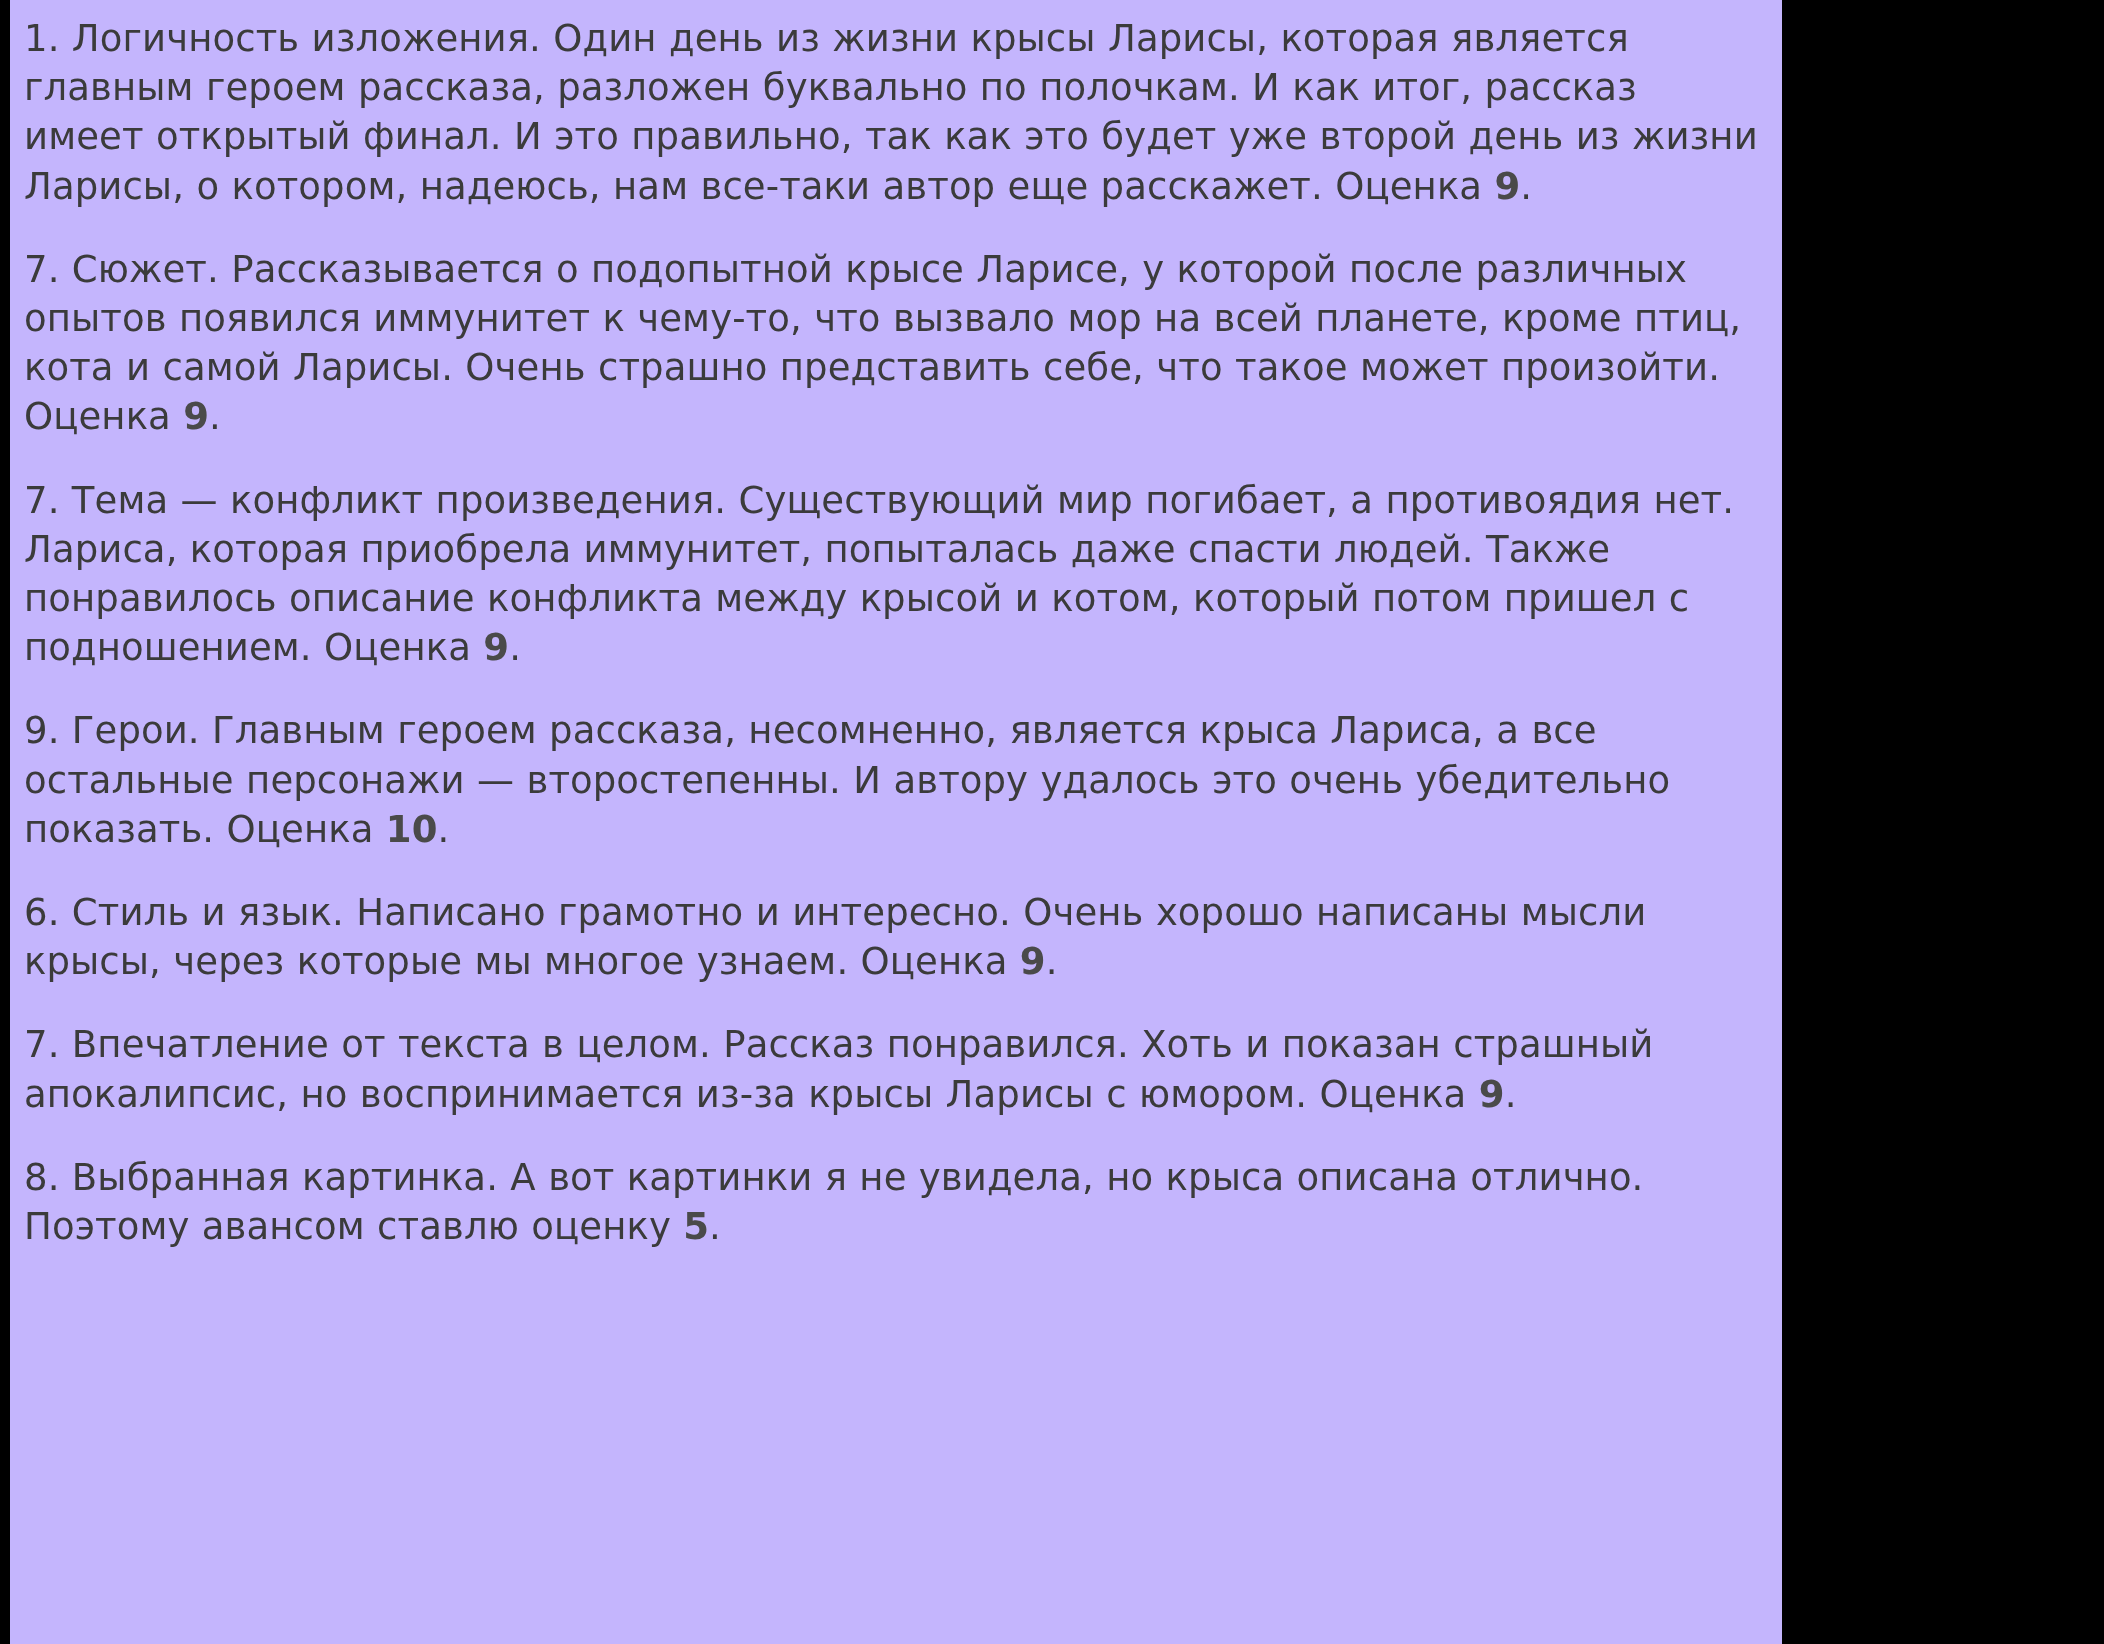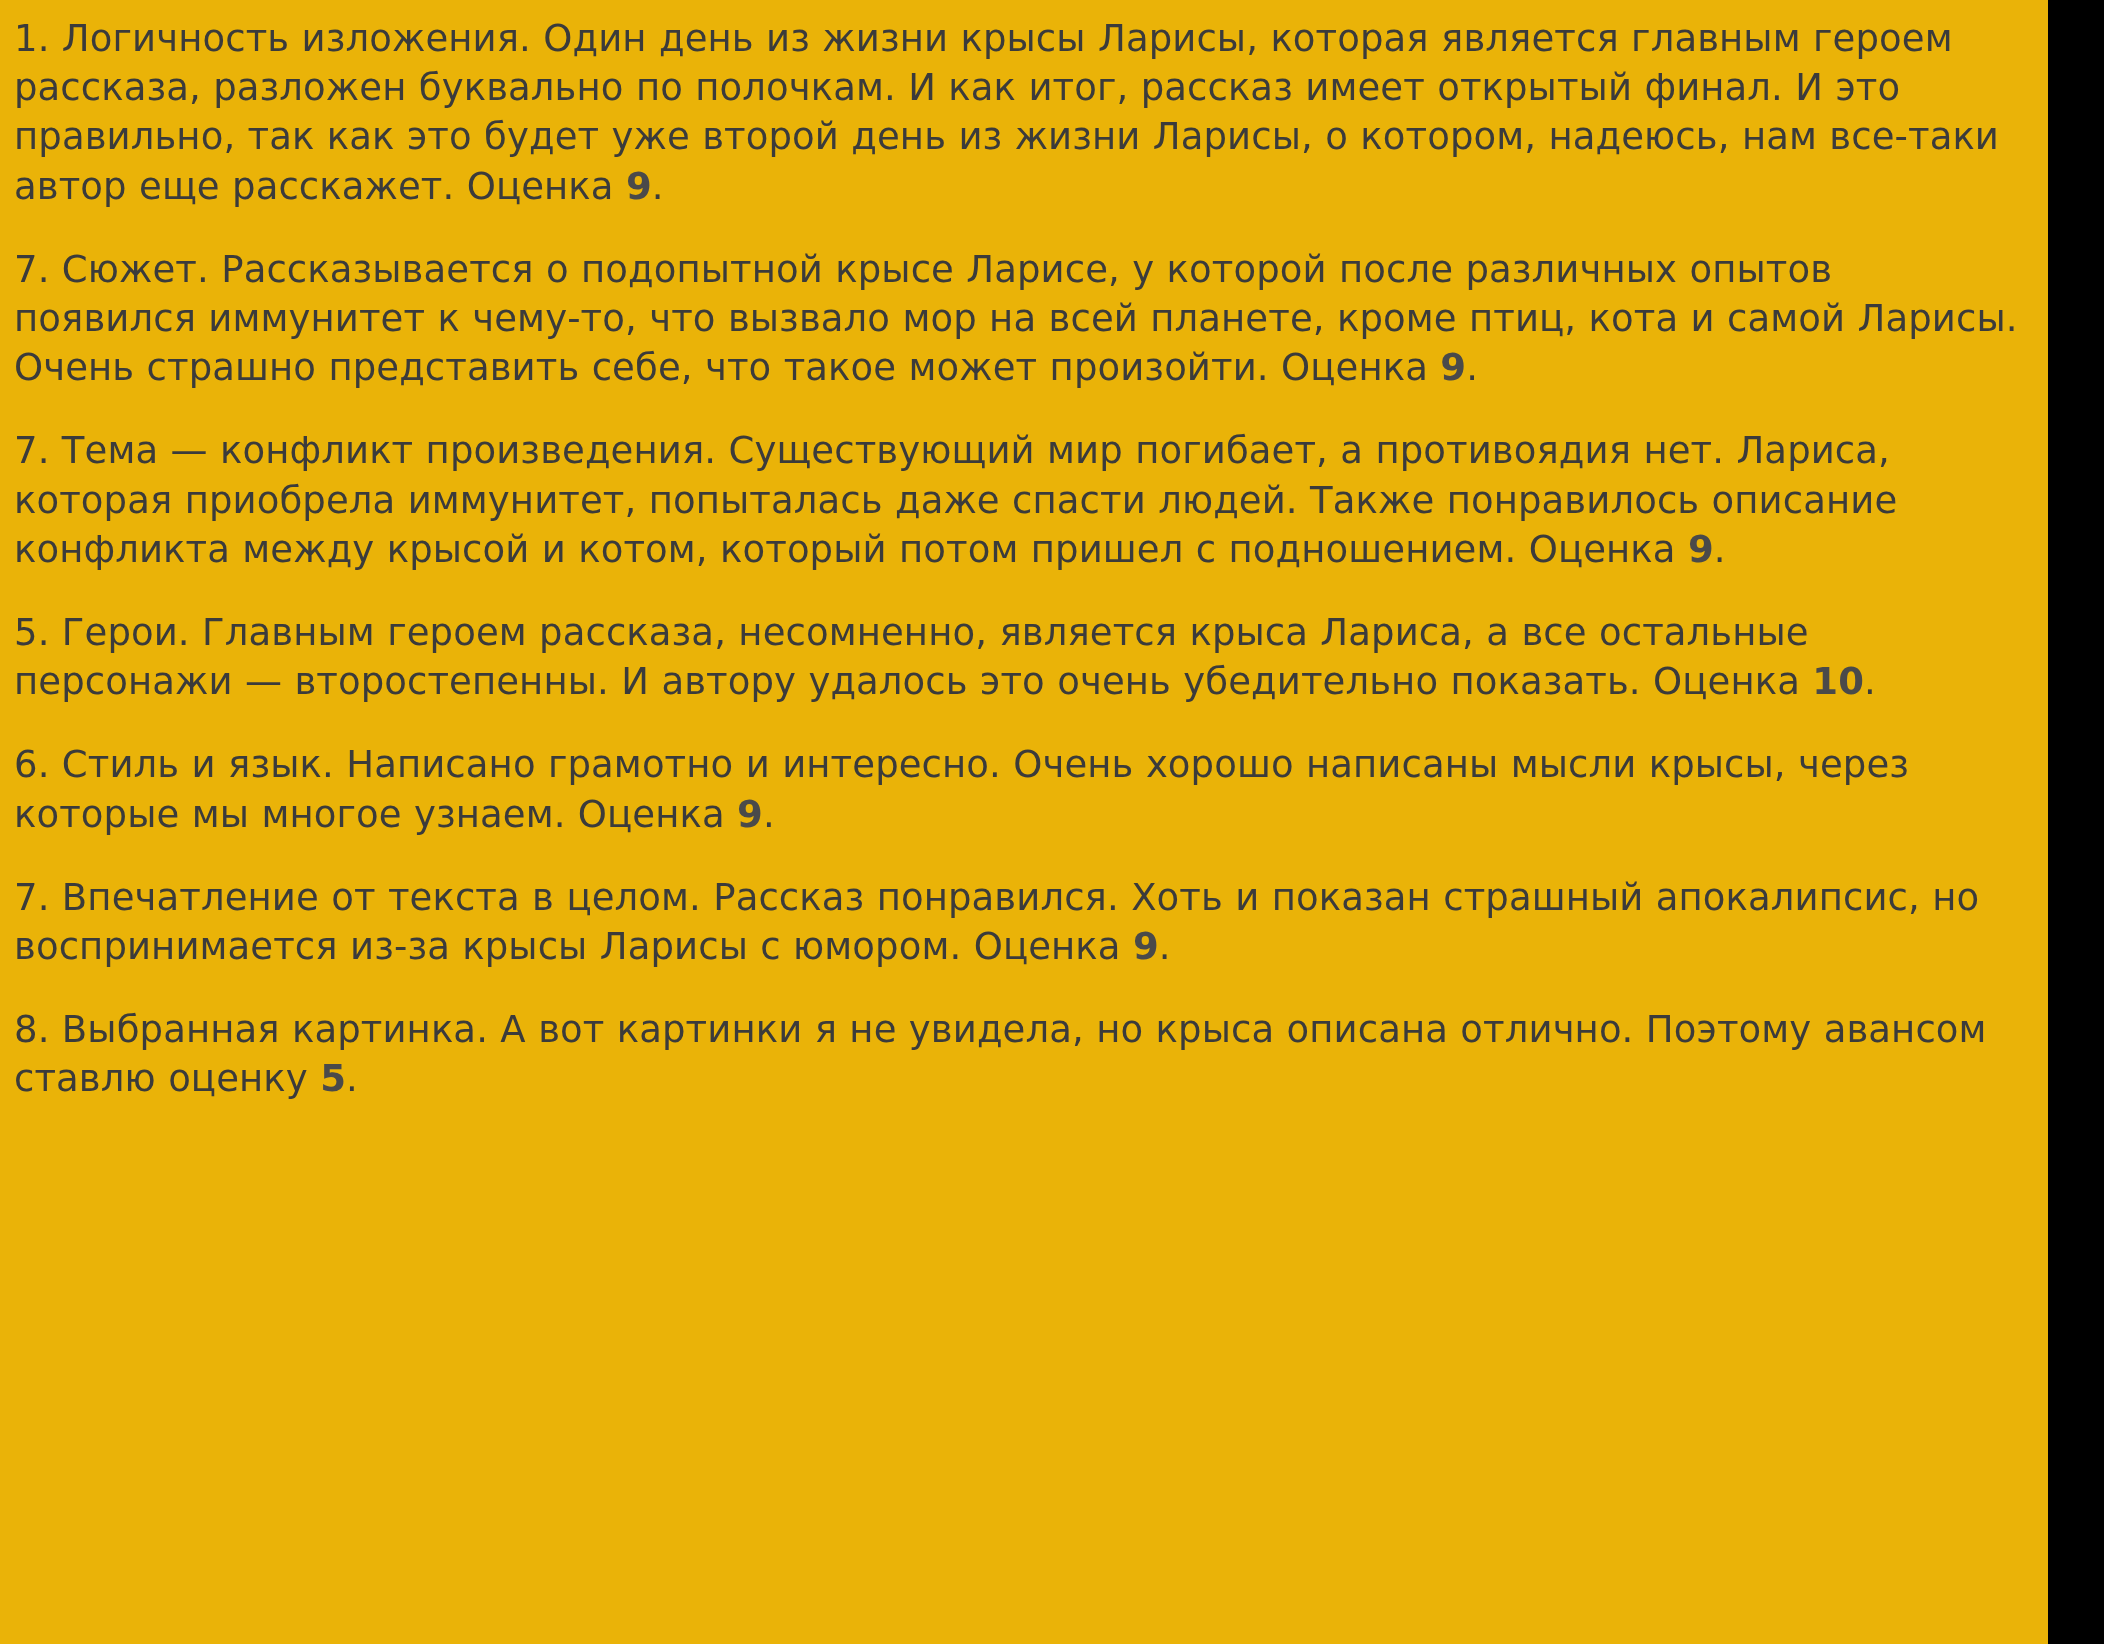--- a/index.html
+++ b/index.html
@@ -6,25 +6,26 @@
     margin: 0;
     padding: 0;
     background: #000000;
     width: 2104px;
   }
   body {
     font-family: "DejaVu Sans", sans-serif;
     color: #3a3a3a;
   }
   .page {
-    width: 2048px;
+    width: 1772px;
     min-height: 1644px;
-    background: #eab308;
+    background: #c4b5fd;
     padding: 14px 22px 0 14px;
     box-sizing: border-box;
+    margin-left: 10px;
   }
   .review-list {
     margin: 0;
     padding: 0;
     list-style: none;
   }
   .review-item {
     font-size: 37px;
     line-height: 1.33;
     color: #3b3b3b;
@@ -47,21 +48,21 @@
 <div class="page">
   <ul class="review-list">
 
     <li class="review-item"><span>1. Логичность изложения. Один день из жизни крысы Ларисы, которая является главным героем рассказа, разложен буквально по полочкам. И как итог, рассказ имеет открытый финал. И это правильно, так как это будет уже второй день из жизни Ларисы, о котором, надеюсь, нам все-таки автор еще расскажет. Оценка </span><span class="score">9</span><span>.</span></li>
 
     <li class="review-item"><span>7. Сюжет. Рассказывается о подопытной крысе Ларисе, у которой после различных опытов появился иммунитет к чему-то, что вызвало мор на всей планете, кроме птиц, кота и самой Ларисы. Очень страшно представить себе, что такое может произойти. Оценка </span><span class="score">9</span><span>.</span></li>
 
     <li class="review-item"><span>7. Тема — конфликт произведения. Существующий мир погибает, а противоядия нет. Лариса, которая приобрела иммунитет, попыталась даже спасти людей. Также понравилось описание конфликта между крысой и котом, который потом пришел с подношением. Оценка </span><span class="score">9</span><span>.</span></li>
 
 
-    <li class="review-item"><span>5. Герои. Главным героем рассказа, несомненно, является крыса Лариса, а все остальные персонажи — второстепенны. И автору удалось это очень убедительно показать. Оценка </span><span class="score">10</span><span>.</span></li>
+    <li class="review-item"><span>9. Герои. Главным героем рассказа, несомненно, является крыса Лариса, а все остальные персонажи — второстепенны. И автору удалось это очень убедительно показать. Оценка </span><span class="score">10</span><span>.</span></li>
 
     <li class="review-item"><span>6. Стиль и язык. Написано грамотно и интересно. Очень хорошо написаны мысли крысы, через которые мы многое узнаем. Оценка </span><span class="score">9</span><span>.</span></li>
 
     <li class="review-item"><span>7. Впечатление от текста в целом. Рассказ понравился. Хоть и показан страшный апокалипсис, но воспринимается из-за крысы Ларисы с юмором. Оценка </span><span class="score">9</span><span>.</span></li>
 
     <li class="review-item"><span>8. Выбранная картинка. А вот картинки я не увидела, но крыса описана отлично. Поэтому авансом ставлю оценку </span><span class="score">5</span><span>.</span></li>
 
   </ul>
 </div>
 

